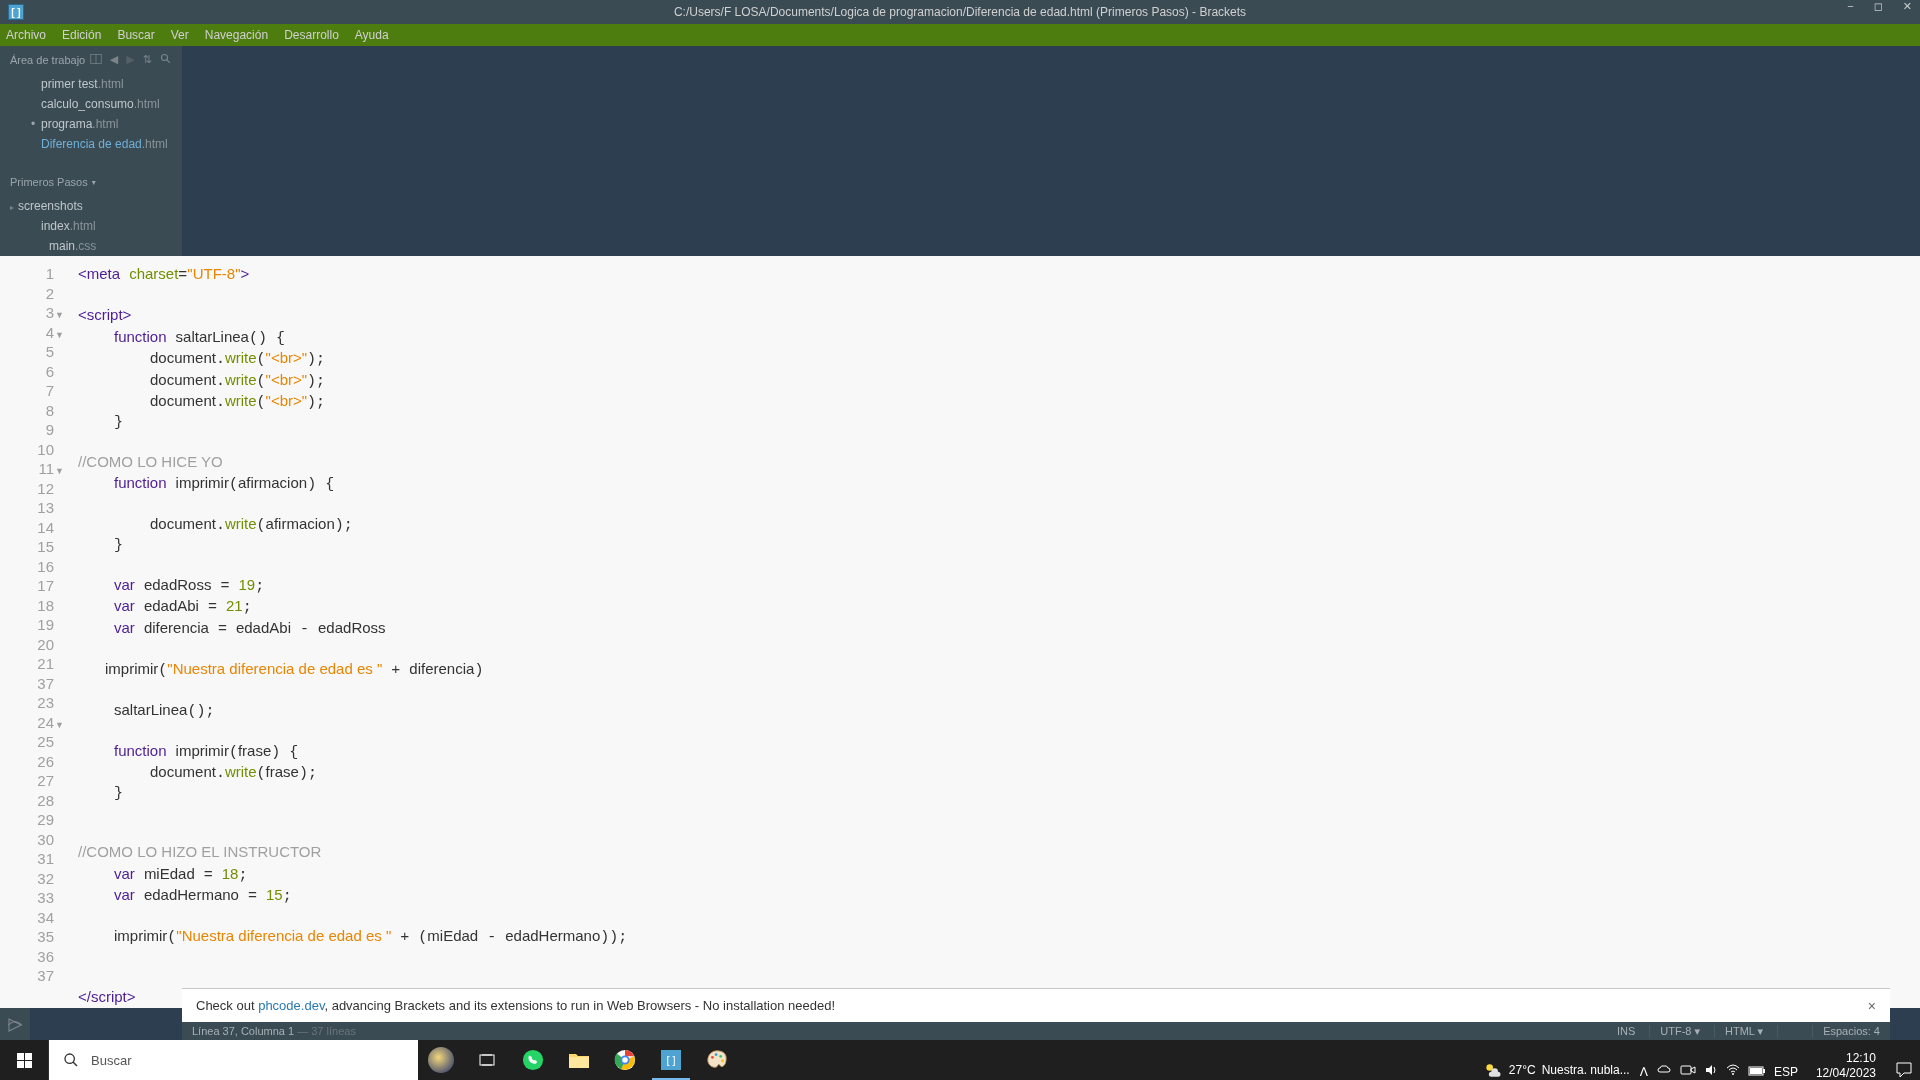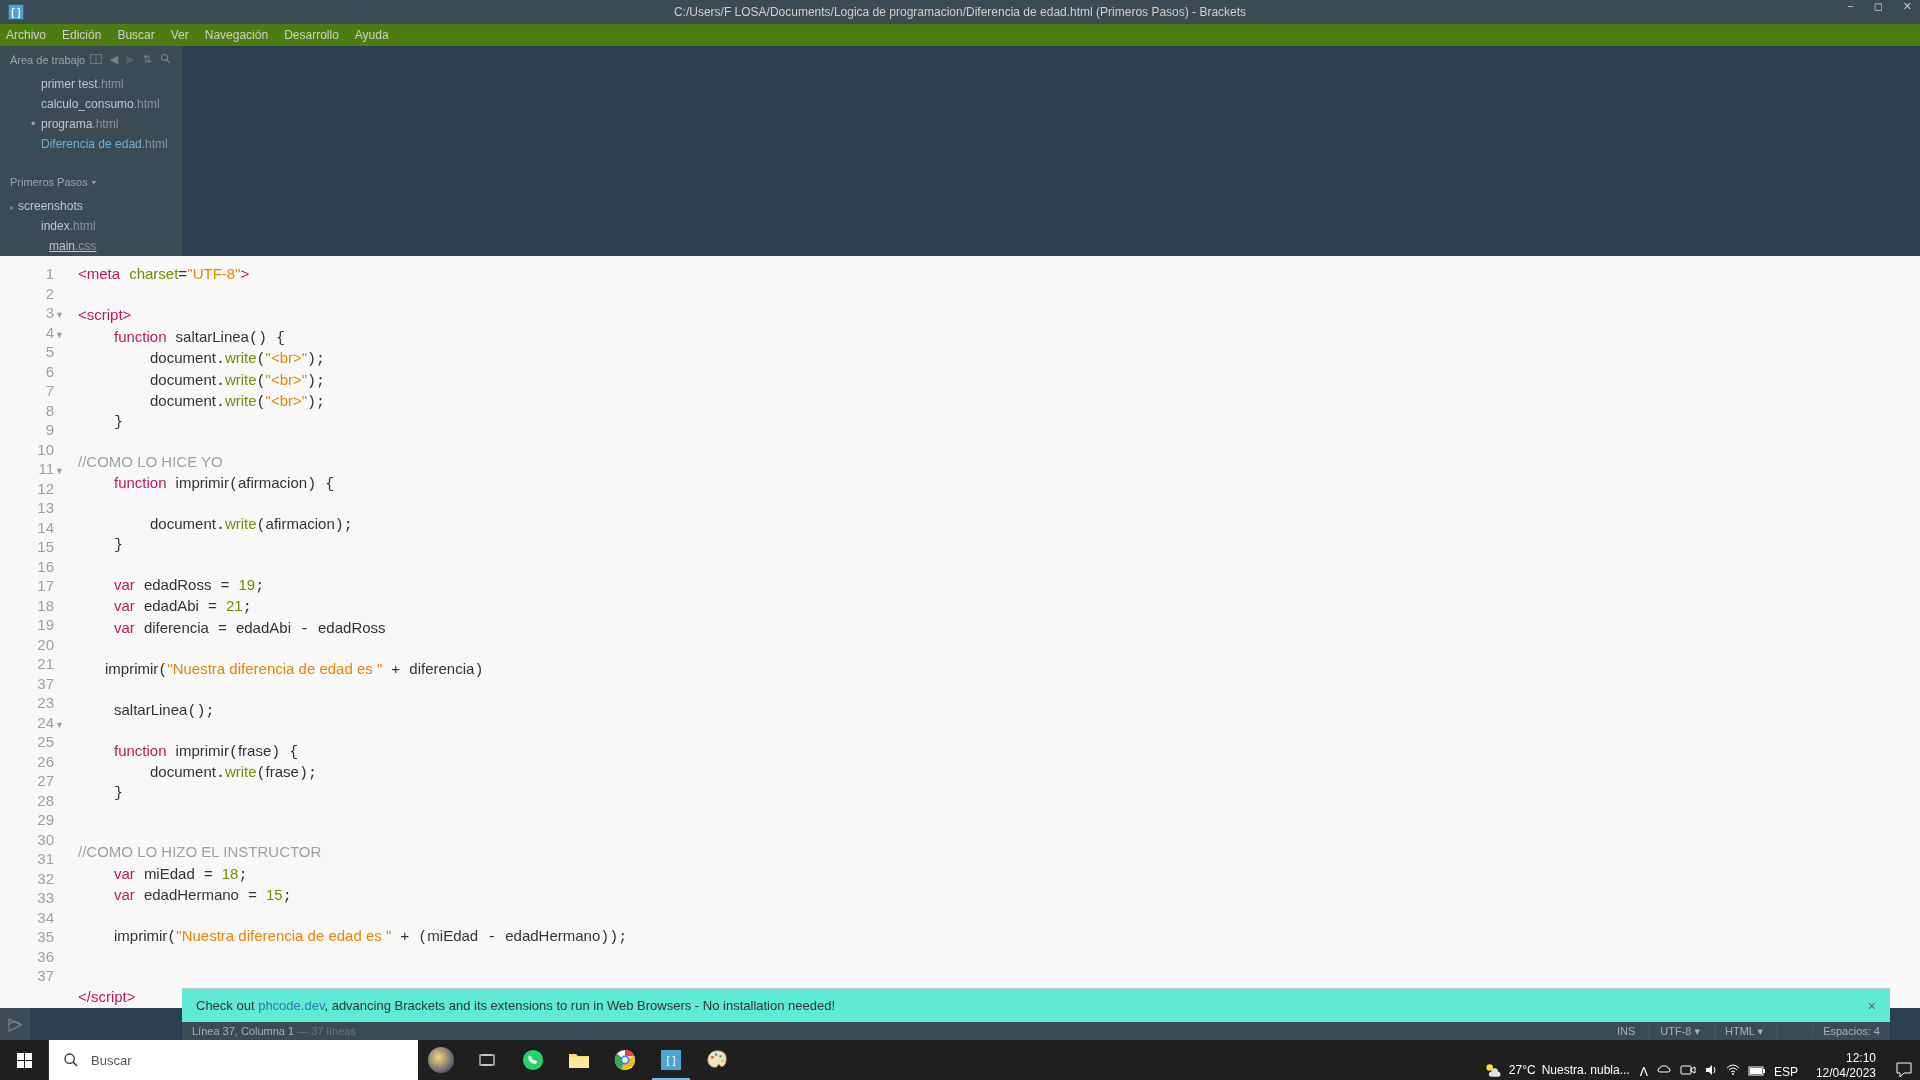--- a/index.html
+++ b/index.html
@@ -24,24 +24,24 @@
 .file-item .ext { color:#8a949a; }
 .project-header { height:28px; display:flex; align-items:center; padding:0 10px; color:#9aa5ab; font-size:11px; margin-top:14px; }
 .project-header .chev { margin-left:4px; font-size:8px; }
 .folder-item { padding:3px 10px; cursor:pointer; }
 .folder-item::before { content:"▸"; font-size:8px; color:#7a8489; margin-right:4px; }
 .editor-wrap { flex:1; display:flex; background:#f8f8f8; position:relative; }
 .gutter { width:60px; background:#f8f8f8; color:#a0a0a0; font-family:"Consolas","Courier New",monospace; font-size:15px; text-align:right; padding:8px 6px 0 0; line-height:1.3em; }
 .gutter .ln { position:relative; }
 .gutter .fold { position:absolute; right:-10px; top:3px; color:#a0a0a0; font-size:9px; }
 .code { flex:1; font-family:"Consolas","Courier New",monospace; font-size:15px; padding:8px 0 0 18px; line-height:1.3em; white-space:pre; color:#333; }
-.tag,.kw{color:#be185d;} .attr{color:#738d00;} .str{color:#e88501;} .comment{color:#a0a0a0;} .def{color:#333;} .num{color:#738d00;} .vname{color:#333;} .method{color:#738d00;}
+.tag,.kw{color:#4c1d95;} .attr{color:#738d00;} .str{color:#e88501;} .comment{color:#a0a0a0;} .def{color:#333;} .num{color:#738d00;} .vname{color:#333;} .method{color:#738d00;}
 .right-rail { width:30px; background:#3b4b54; display:flex; flex-direction:column; align-items:center; padding-top:8px; gap:12px; }
 .right-rail svg { width:18px; height:18px; fill:#7a8489; stroke:#7a8489; cursor:pointer; }
-.notice { position:absolute; bottom:58px; left:182px; right:30px; height:34px; background:#5eead4; color:#333; display:flex; align-items:center; padding:0 14px; font-size:13px; border-top:1px solid #c5c8c8; }
+.notice { position:absolute; bottom:58px; left:182px; right:30px; height:34px; background:#ffffff; color:#333; display:flex; align-items:center; padding:0 14px; font-size:13px; border-top:1px solid #c5c8c8; }
 .notice a { color:#2a7ab0; text-decoration:none; }
 .notice .close { position:absolute; right:14px; color:#666; cursor:pointer; font-size:14px; }
 .statusbar { position:absolute; bottom:40px; left:182px; right:30px; height:18px; background:#3b4b54; color:#a7b0b5; font-size:11px; display:flex; align-items:center; padding:0 10px; justify-content:space-between; }
 .statusbar .sb-right { display:flex; gap:14px; }
 .statusbar .sb-right span { border-left:1px solid #4a5a62; padding-left:10px; }
 .statusbar .sb-right span:first-child{border:none;}
 .statusbar .dot { width:10px; height:10px; border:1.5px solid #a7b0b5; border-radius:50%; display:inline-block; }
 .taskbar { position:absolute; bottom:0; left:0; right:0; height:40px; background:#1f1f1f; display:flex; align-items:center; color:#fff; font-size:13px; }
 .taskbar .start { width:48px; height:40px; display:flex; align-items:center; justify-content:center; cursor:pointer; }
 .taskbar .start-grid { display:grid; grid-template-columns:7px 7px; grid-template-rows:7px 7px; gap:1px; }
@@ -108,21 +108,21 @@
         <div class="file-item marked">programa<span class="ext">.html</span></div>
         <div class="file-item active">Diferencia de edad<span class="ext">.html</span></div>
       </div>
     <div class="project-header">
       <span>Primeros Pasos</span>
         <span class="chev">▾</span>
     </div>
     <div class="file-list" id="project-tree">
         <div class="folder-item">screenshots</div>
         <div class="file-item" style="padding-left: 18px;">index<span class="ext">.html</span></div>
-        <div class="file-item" style="padding-left: 26px; text-decoration: underline;">main<span class="ext">.css</span></div>
+        <div class="file-item" style="padding-left: 26px;">main<span class="ext">.css</span></div>
       </div>
   </div>
 
   <div class="editor-wrap">
     <div class="gutter" id="gutter">
         <div class="ln">1</div>
         <div class="ln">2</div>
         <div class="ln">3<span class="fold">▼</span></div>
         <div class="ln">4<span class="fold">▼</span></div>
         <div class="ln">5</div>

